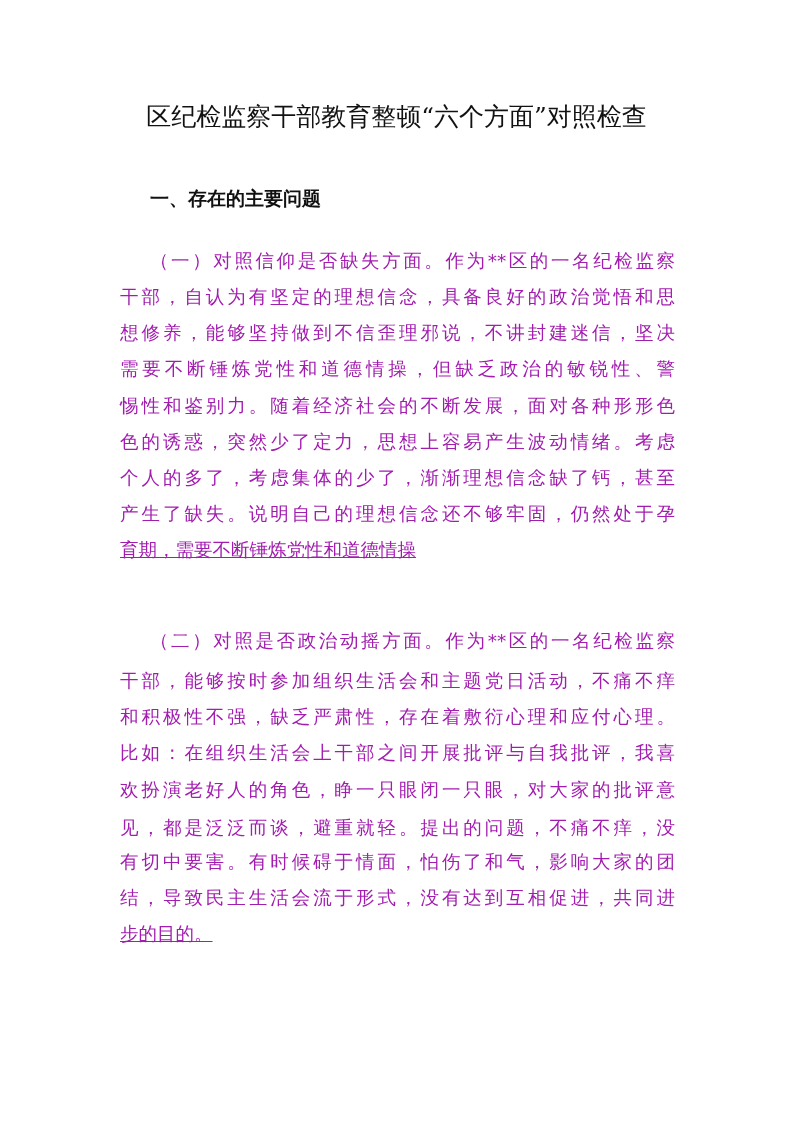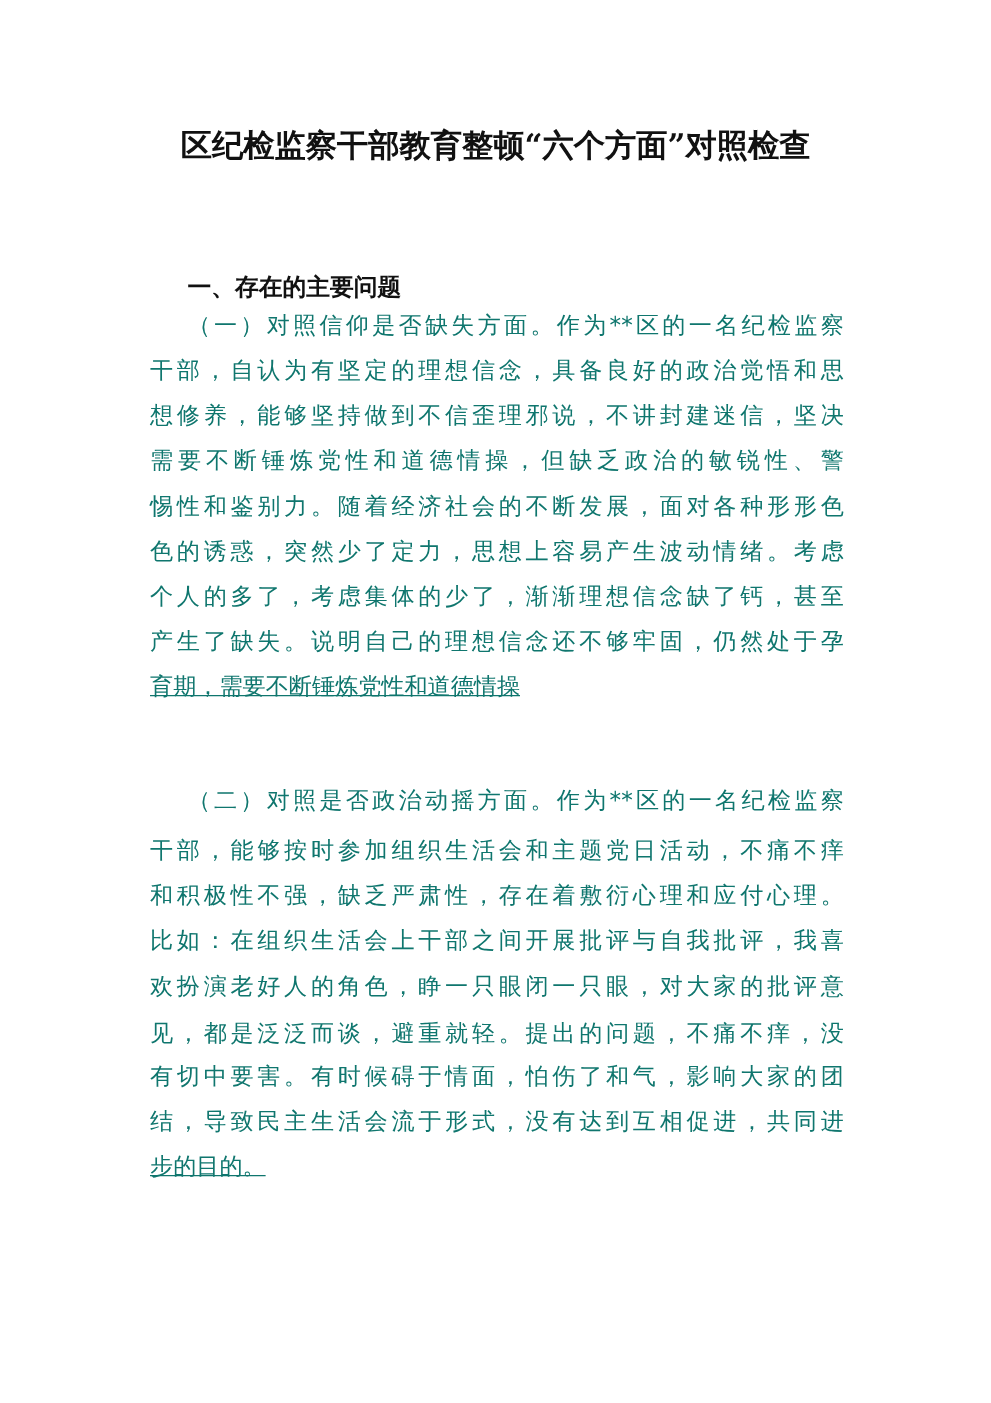--- a/index.html
+++ b/index.html
@@ -26,42 +26,42 @@
     position: absolute;
     left: 100px;
     width: 593px;
     text-align: center;
     font-family: "DejaVu Serif", serif;
     font-size: 25px;
     line-height: 34px;
     letter-spacing: 0px;
     color: #111;
     margin: 0;
-    font-weight: bold;
+    font-weight: normal;
   }
   .title-l1 { top: 100px; }
   .title-l2 { top: 143px; }
   .heading {
     position: absolute;
     left: 150px;
-    top: 216px;
+    top: 184px;
     font-size: 19px;
     line-height: 28px;
     font-weight: bold;
     color: #111;
     margin: 0;
   }
   .line {
     position: absolute;
     left: 120px;
     width: 555px;
     font-size: 18.5px;
     line-height: 26px;
     white-space: nowrap;
-    color: #0f766e;
+    color: #a21caf;
     text-align: justify;
     text-align-last: justify;
   }
   .line.first { left: 150px; width: 525px; }
   .line.last { text-align-last: left; text-decoration: underline; }
 </style>
 </head>
 <body>
 
 <div class="page">

